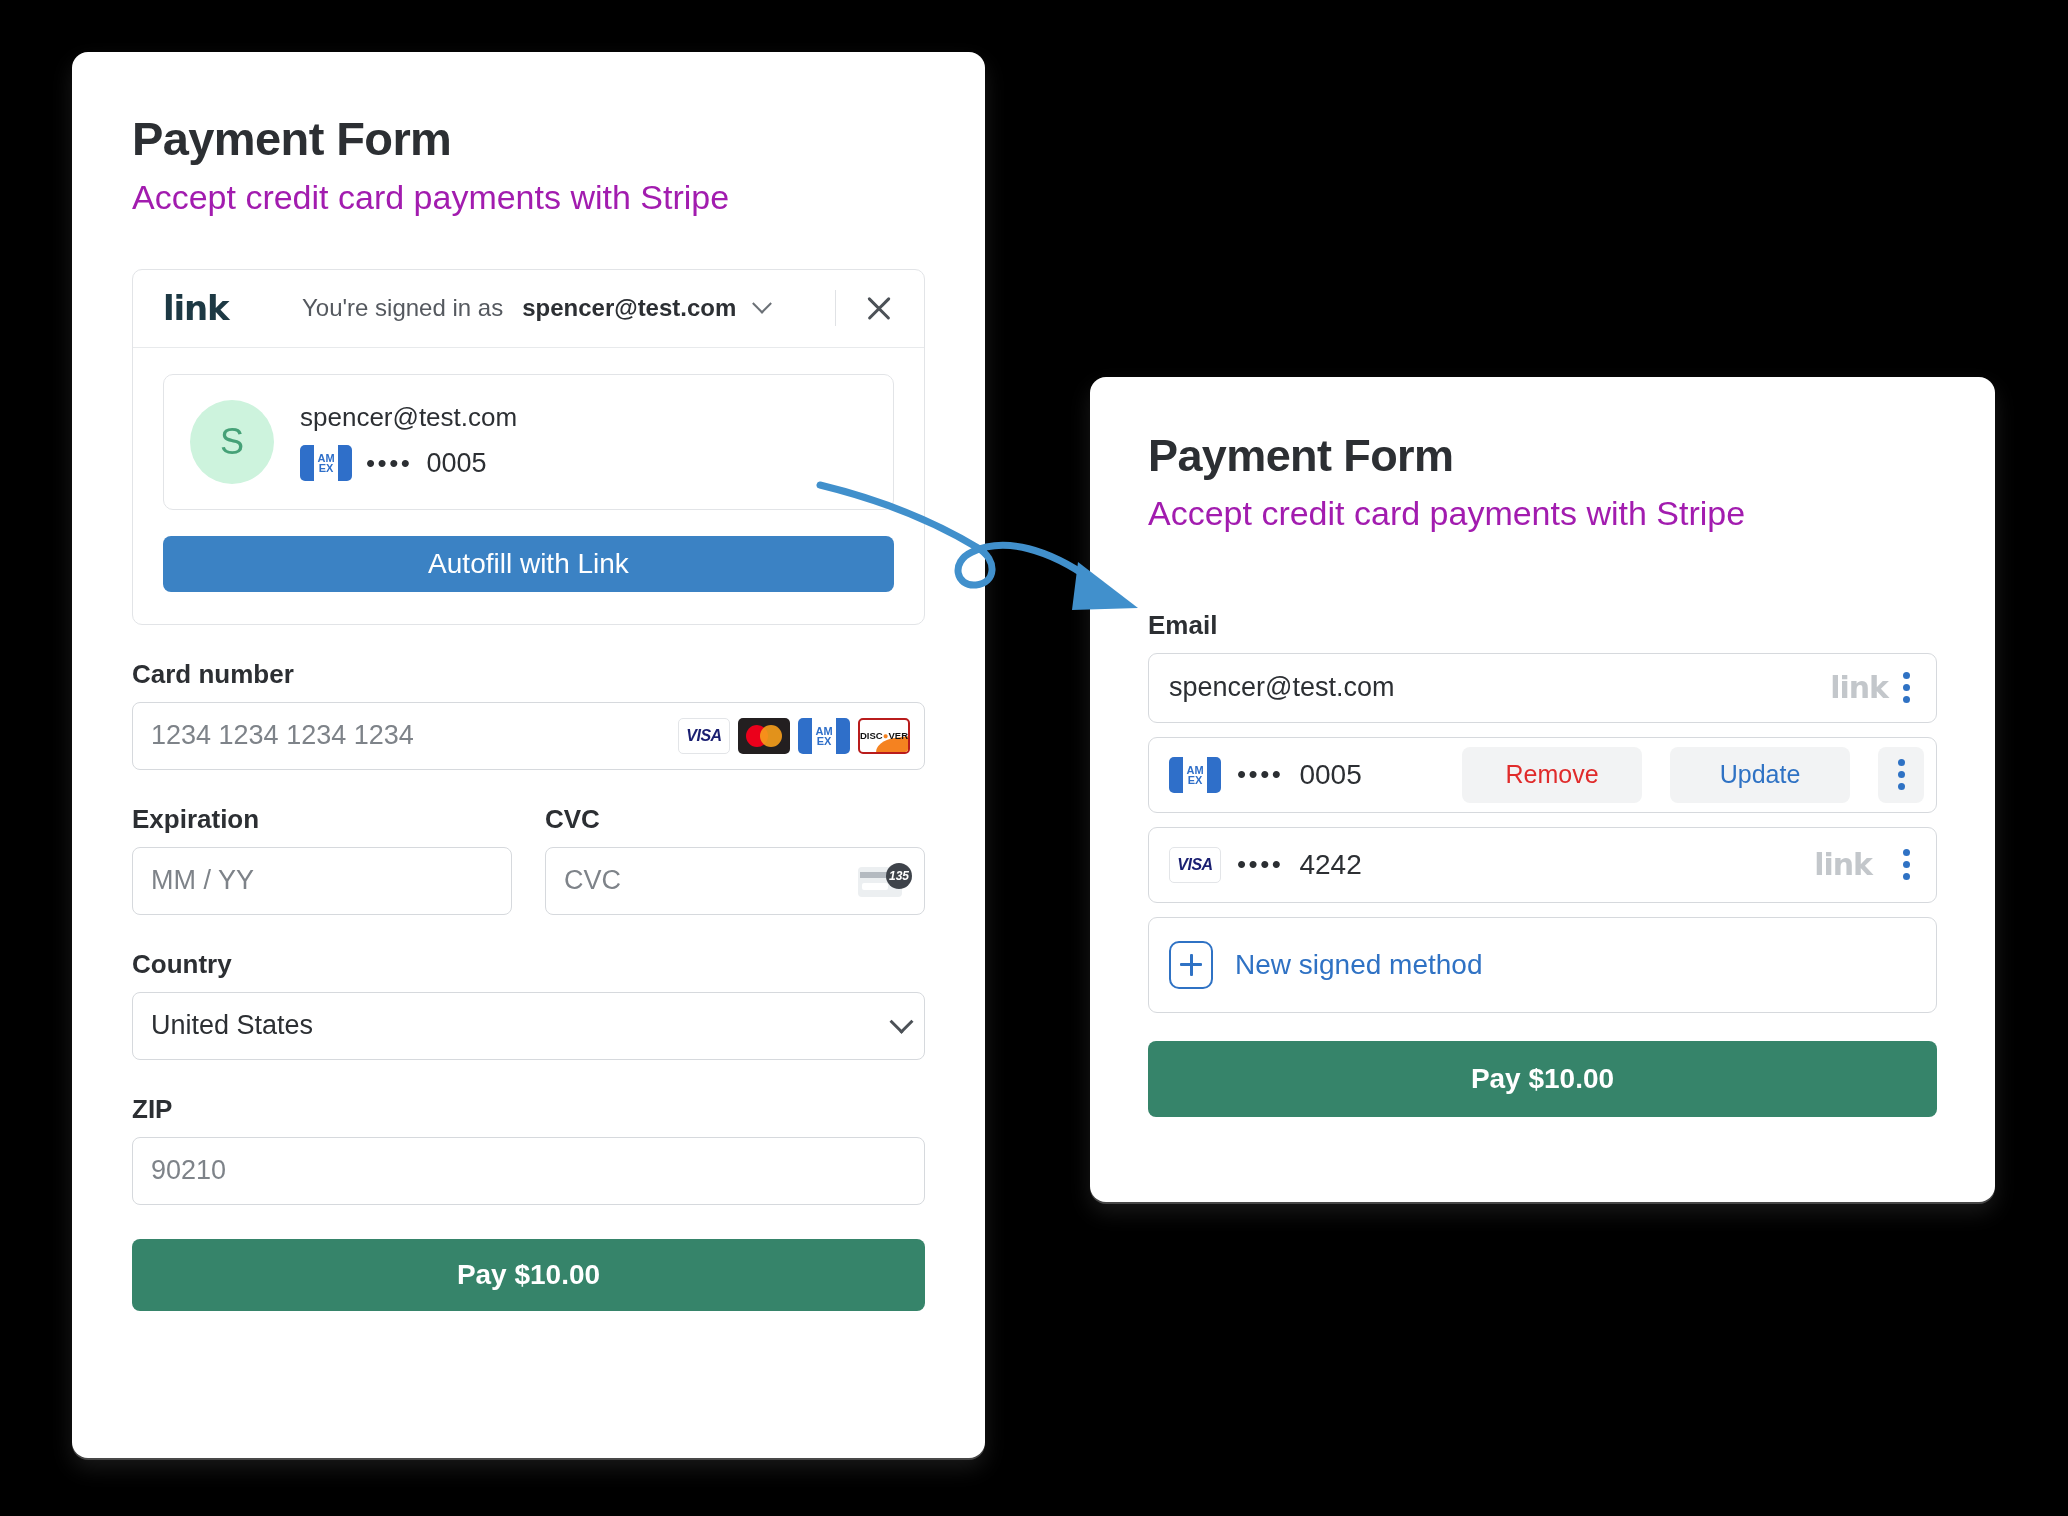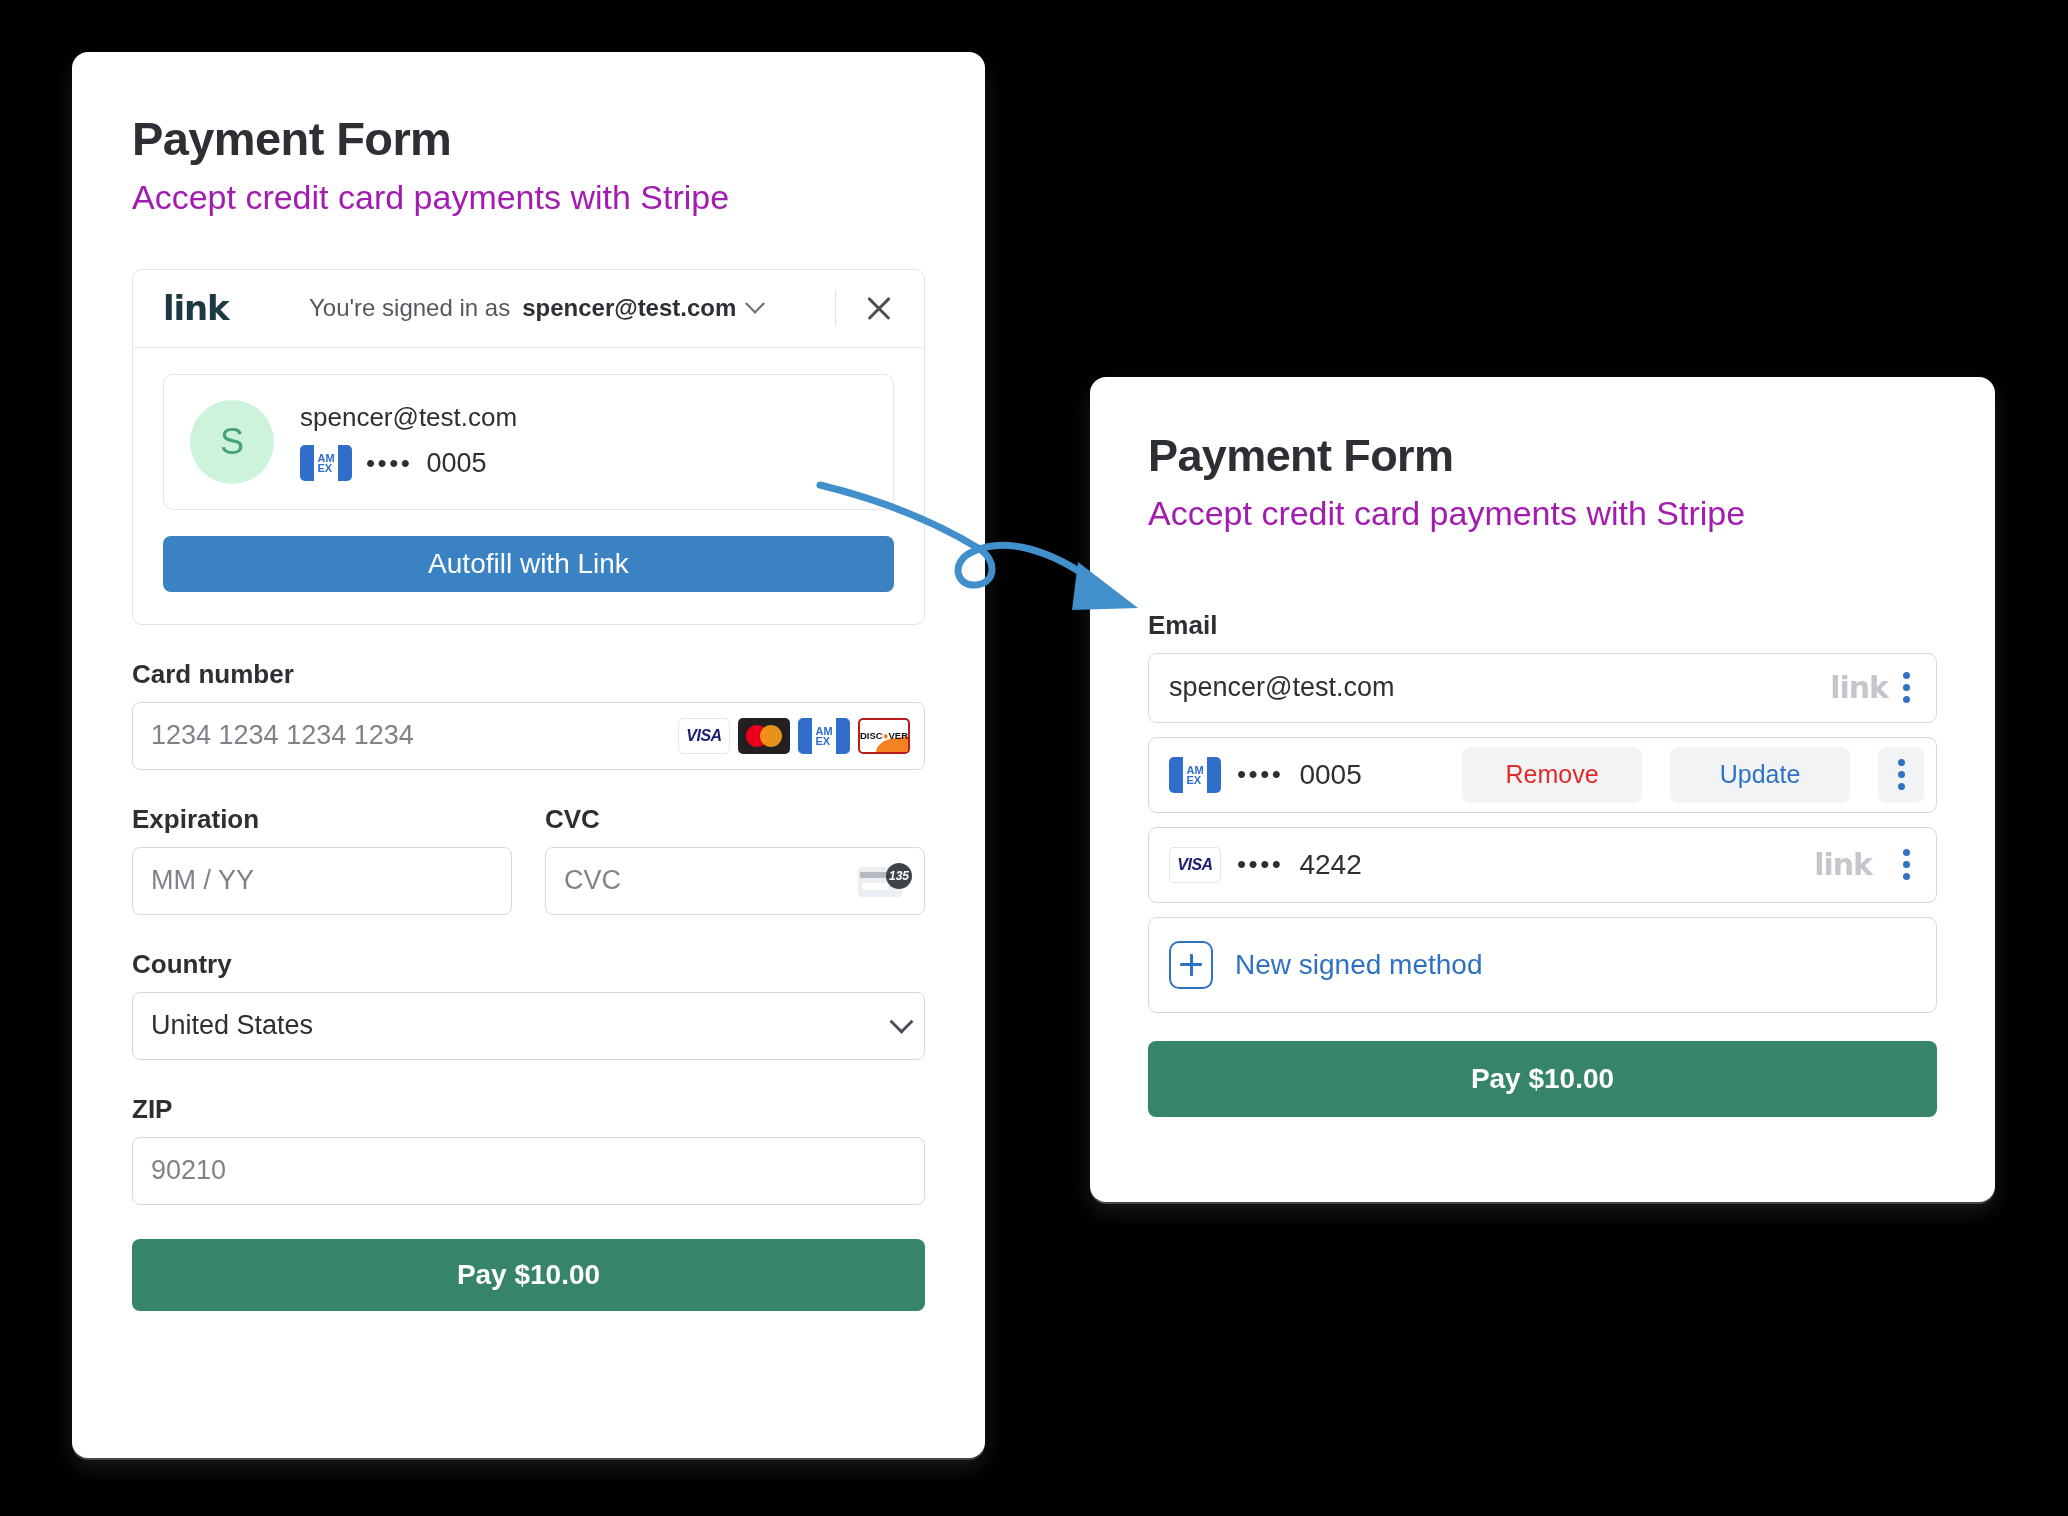--- a/index.html
+++ b/index.html
@@ -62,21 +62,21 @@
     font-family: "DejaVu Sans", sans-serif;
   }
   .link-signed {
     flex: 1;
     text-align: center;
     font-size: 24px;
     color: #55595f;
     display: flex;
     align-items: center;
     justify-content: center;
-    gap: 12px;
+    gap: 19px;
     margin-left: 18px;
   }
   .link-signed b { color: #2c2f33; font-weight: bold; }
   .chev {
     display: inline-block;
     width: 14px; height: 14px;
     border-right: 2.5px solid #6b7076;
     border-bottom: 2.5px solid #6b7076;
     transform: rotate(45deg) translate(-3px,-3px);
   }
@@ -170,21 +170,21 @@
     font-size: 13px; font-weight: bold;
     overflow: hidden;
     flex: 0 0 auto;
   }
   .brand-visa { background: #fff; border: 1px solid #e3e5e8; color: #1a1f71; font-style: italic; font-size: 16px; letter-spacing: -0.5px; }
   .brand-mc { background: #231f20; position: relative; }
   .brand-mc .c1, .brand-mc .c2 { position: absolute; width: 22px; height: 22px; border-radius: 50%; top: 7px; }
   .brand-mc .c1 { background: #eb001b; left: 8px; }
   .brand-mc .c2 { background: #f79e1b; right: 8px; opacity: .9; }
   .brand-amex { background: #2f6fc9; color: #fff; position: relative; }
-  .brand-amex .ax { background: #fff; color: #2f6fc9; font-size: 11px; line-height: 10px; padding: 14px 3px; font-weight: bold; text-align: left; }
+  .brand-amex .ax { background: #fff; color: #2f6fc9; font-size: 11px; line-height: 10px; padding: 14px 3px; font-weight: bold; text-align: center; }
   .brand-disc { background: #fff; border: 2px solid #b91c1c; color: #111; font-size: 9.5px; position: relative; }
   .brand-disc .swoosh { position: absolute; right: -8px; bottom: -10px; width: 40px; height: 24px; background: #f58220; border-radius: 50% 0 0 0; transform: rotate(-8deg); }
   .brand-disc span { position: relative; z-index: 2; }
   .brand-disc .o { color: #f58220; }
 
   .cvc-icon {
     width: 52px; height: 36px; position: relative;
   }
   .cvc-icon .card {
     position: absolute; left: 0; top: 4px;

